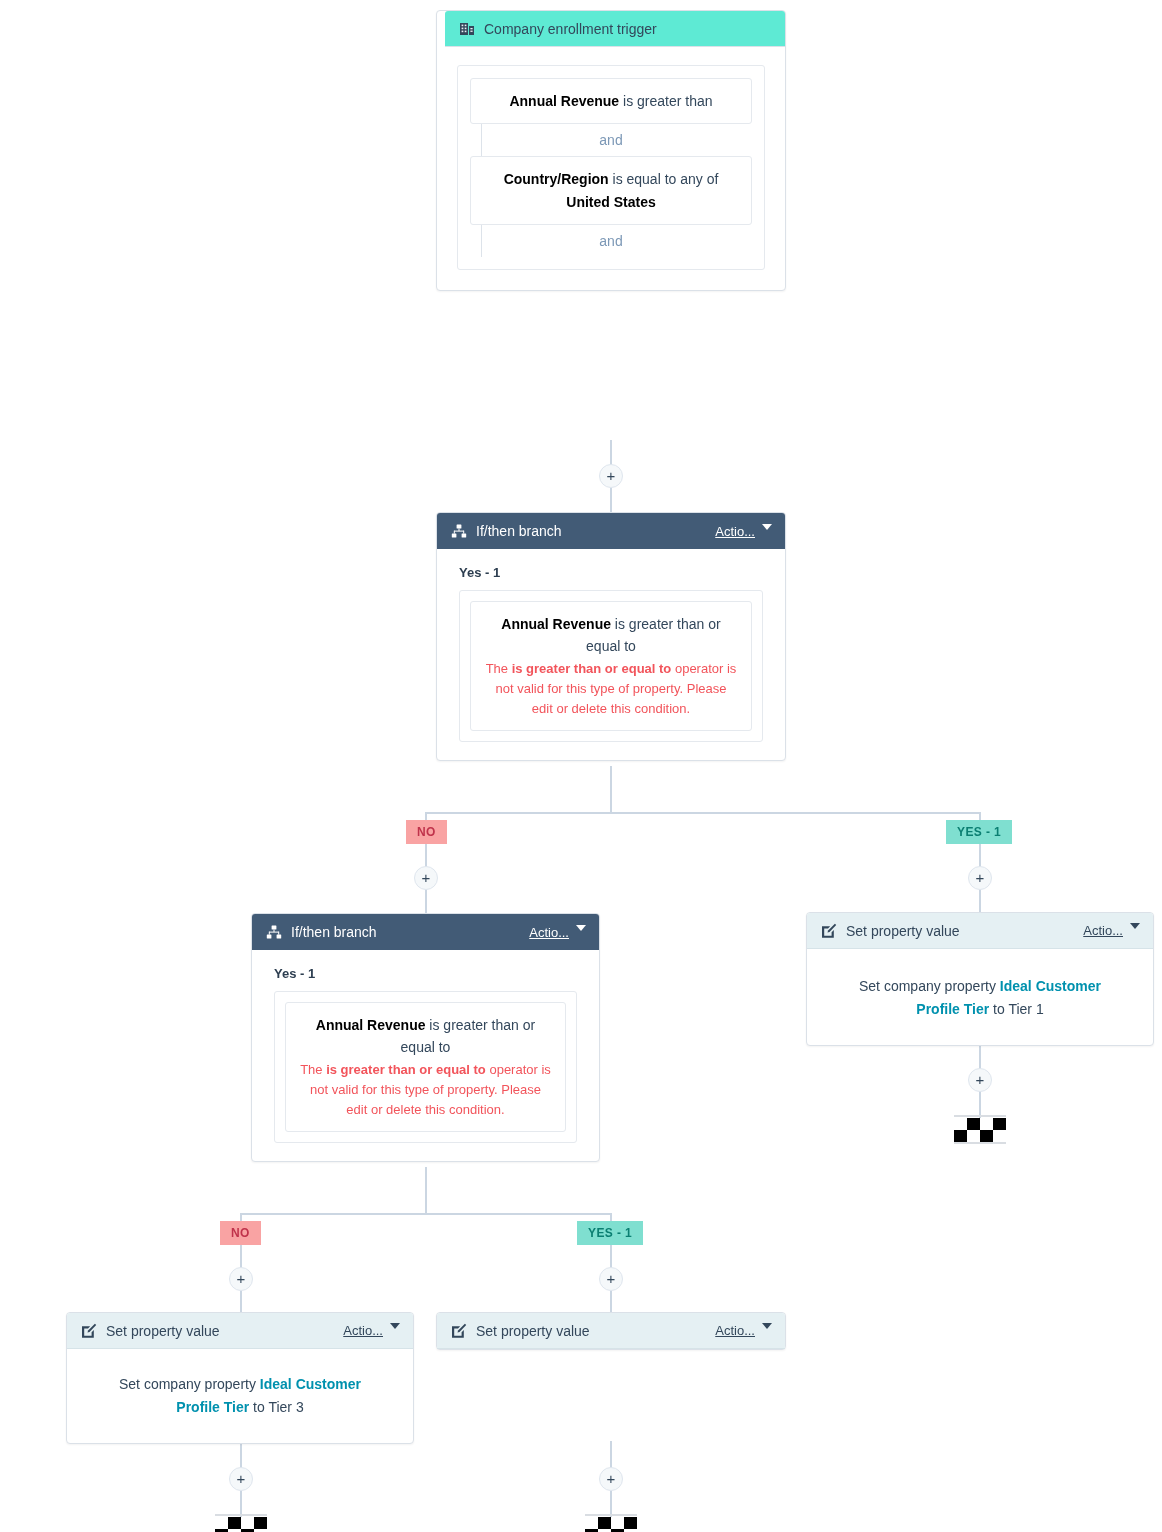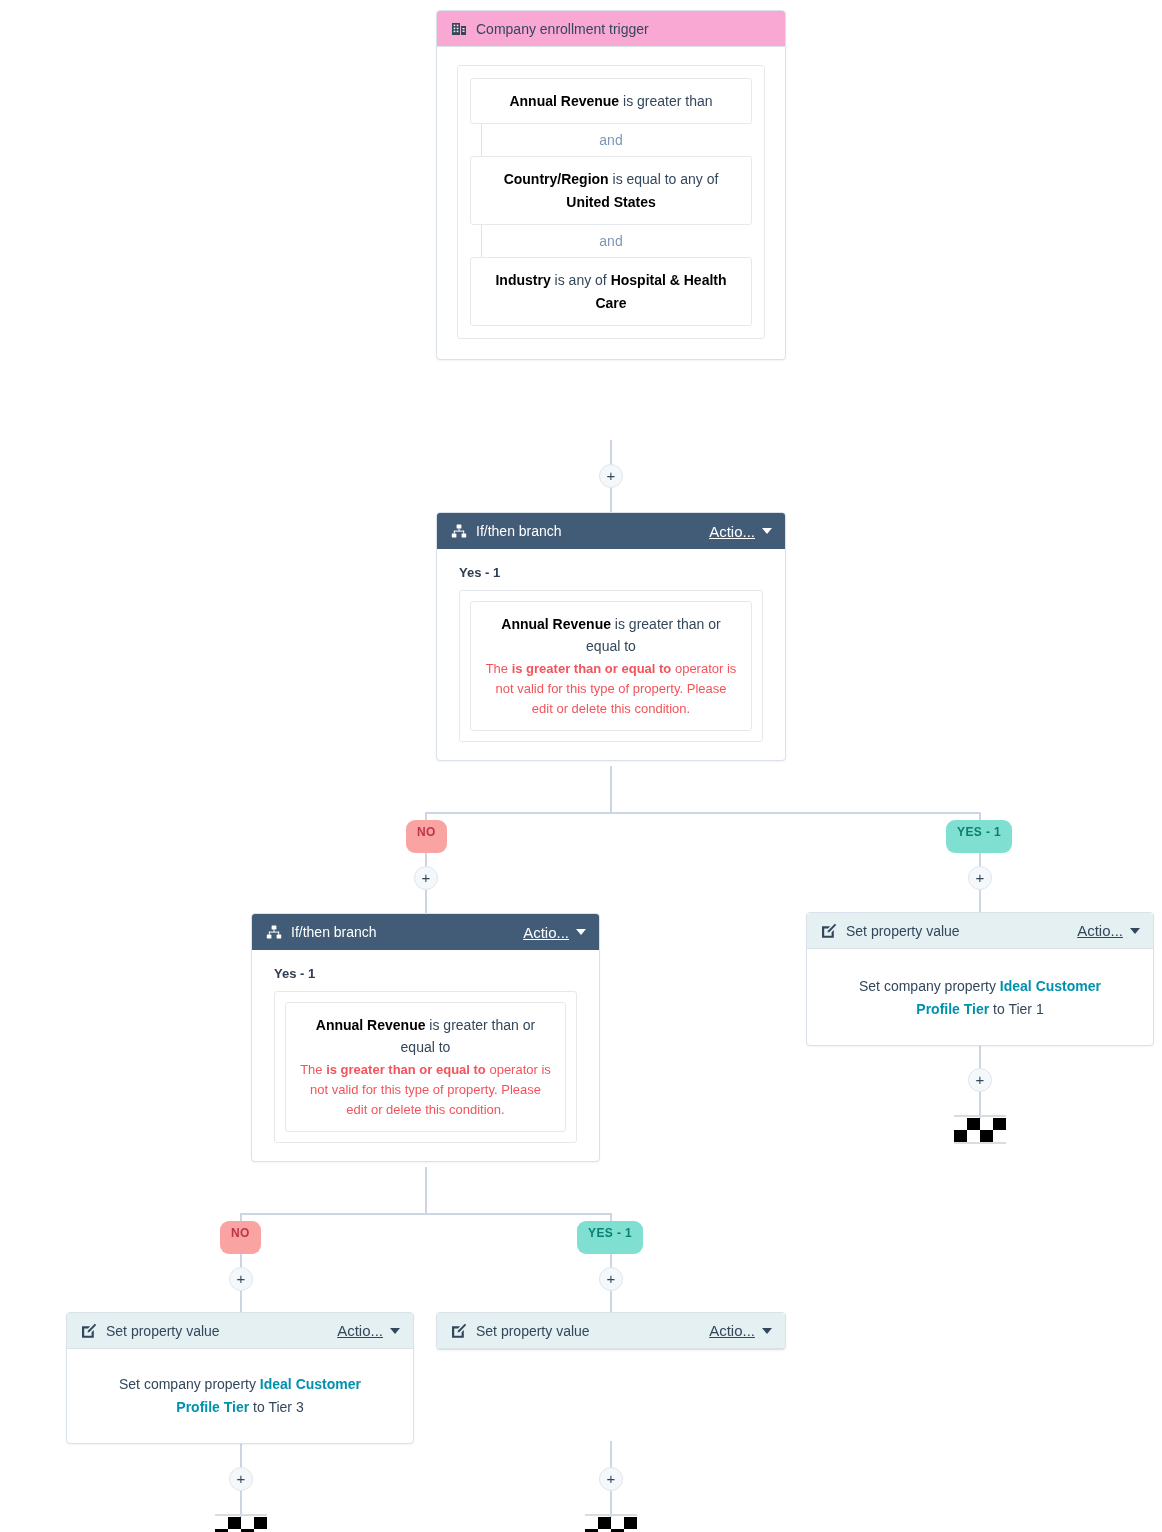--- a/index.html
+++ b/index.html
@@ -46,30 +46,29 @@
     line-height: 22px;
     text-align: center;
     font-family: "Liberation Sans", sans-serif;
     cursor: pointer;
     z-index: 4;
   }
 
   
   .badge {
     position: absolute;
-    height: 33px;
+    height: 24px;
     line-height: 24px;
     padding: 0 11px;
     font-size: 12px;
     font-weight: bold;
     letter-spacing: 0.4px;
     white-space: nowrap;
     box-sizing: border-box;
     z-index: 4;
-    border-radius: 9px;
   }
   .badge-no {
     background: #f9a3a3;
     color: #c0334b;
   }
   .badge-yes {
     background: #7fdfd0;
     color: #0b7f72;
   }
 
@@ -86,23 +85,24 @@
   .card-head {
     display: flex;
     align-items: center;
     height: 36px;
     padding: 0 13px;
     box-sizing: border-box;
     border-radius: 3px 3px 0 0;
     font-size: 14px;
   }
   .head-trigger {
-    background: #f9a8d4;
+    background: #5eead4;
     color: #33475b;
     border-bottom: 1px solid #dbe1e8;
+    margin-left: 8px;
   }
   .head-branch {
     background: #425b76;
     color: #ffffff;
   }
   .head-action {
     background: #e5f0f3;
     color: #33475b;
     border-bottom: 1px solid #d6e3e8;
   }
@@ -115,23 +115,23 @@
     margin-right: 9px;
     flex: 0 0 auto;
   }
   .head-title {
     flex: 1 1 auto;
     overflow: hidden;
     white-space: nowrap;
   }
   .head-menu {
     display: flex;
-    align-items: center;
+    align-items: flex-start;
     flex: 0 0 auto;
-    font-size: 15px;
+    font-size: 13px;
     cursor: pointer;
   }
   .head-menu .menu-label {
     text-decoration: underline;
   }
   .head-menu .caret {
     margin-left: 7px;
     width: 0;
     height: 0;
     border-left: 5px solid transparent;
@@ -301,23 +301,20 @@
         </div>
 
         <div class="androw">and</div>
 
         <div class="cond">
           <b>Country/Region</b><span> is equal to any of </span><b>United States</b>
         </div>
 
         <div class="androw">and</div>
 
-        <div class="cond">
-          <b>Industry</b><span> is any of </span><b>Hospital &amp; Health Care</b>
-        </div>
 
       </div>
     </div>
   </div>
 
   <div class="plus" style="left:599px; top:464px;">+</div>
 
   <div class="card" style="left:436px; top:512px; width:350px;">
     <div class="card-head head-branch">
       <span class="head-icon">

